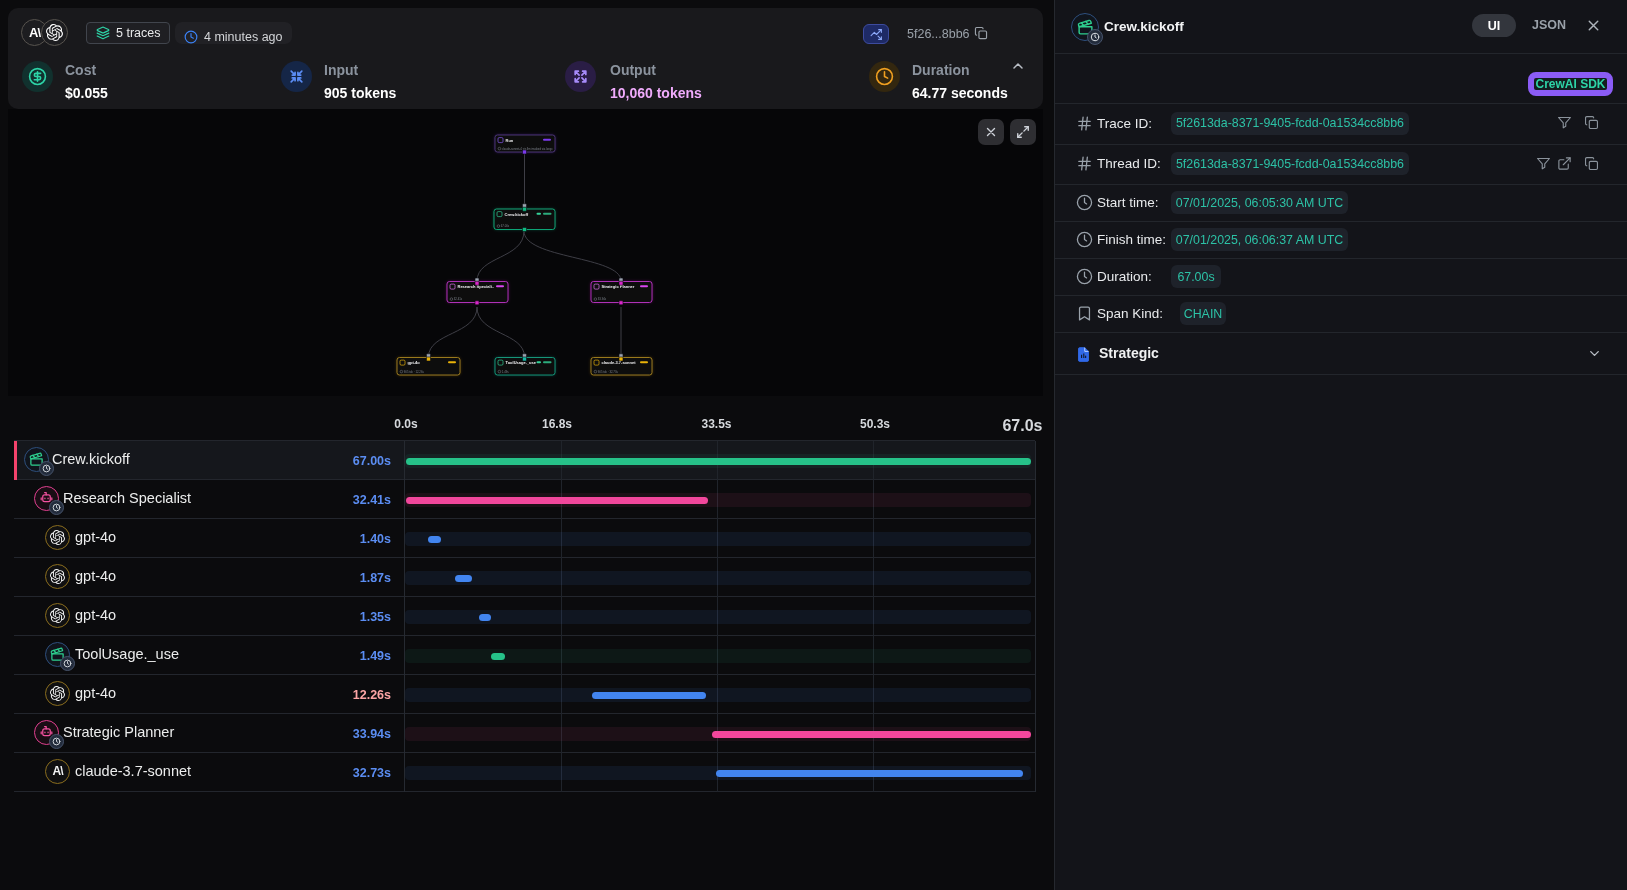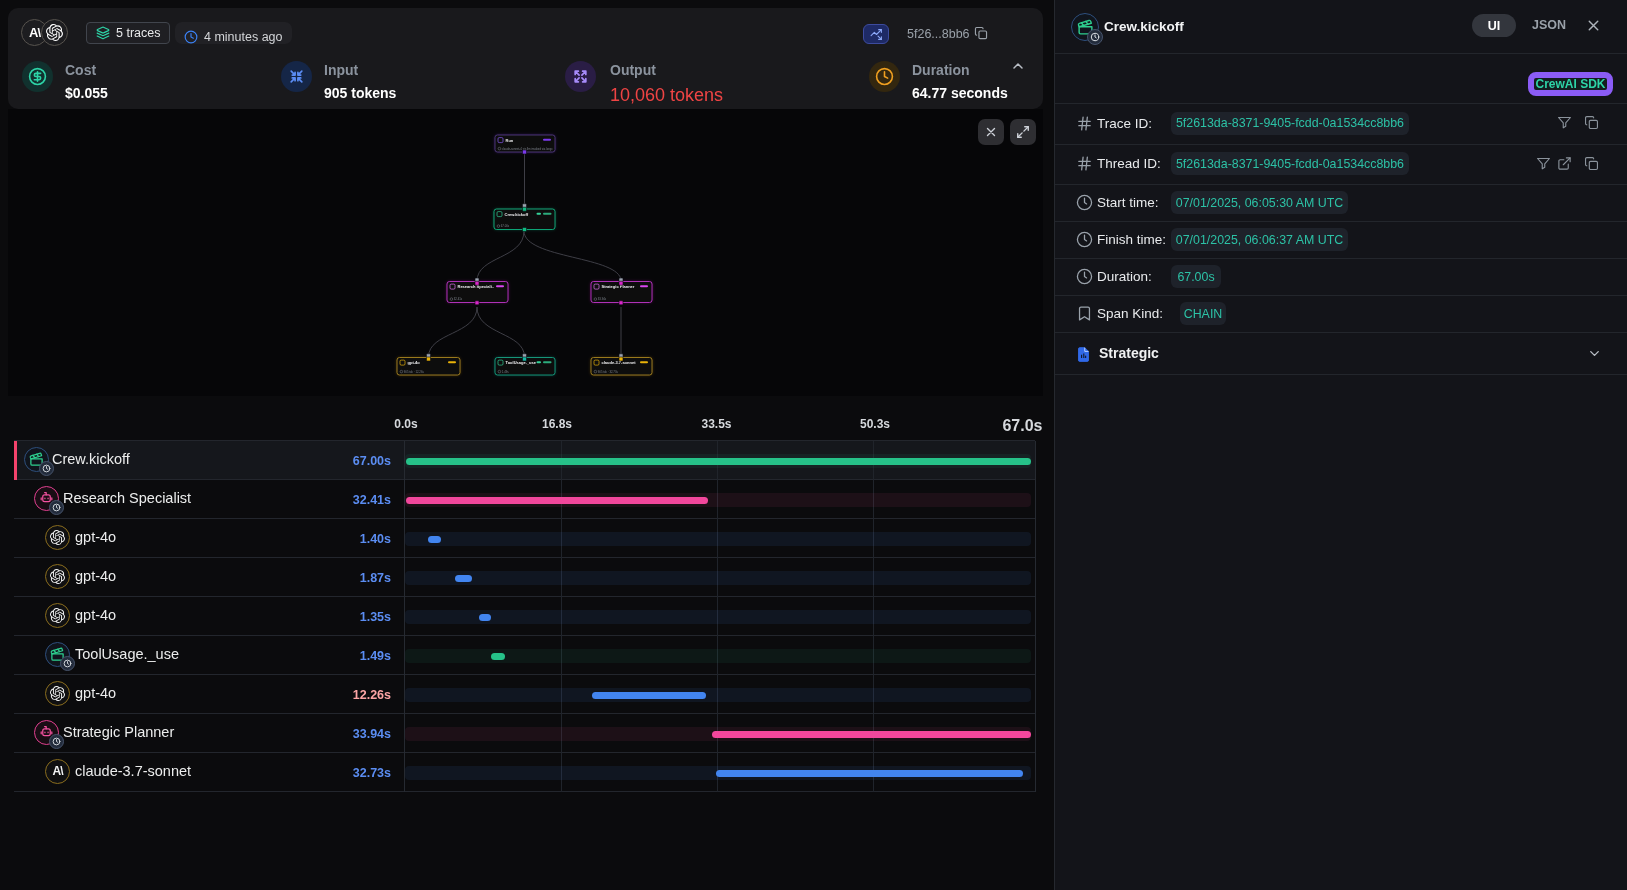--- a/index.html
+++ b/index.html
@@ -84,21 +84,21 @@
     <div class="abs" style="left:557px;top:53px;width:31px;height:31px;border-radius:50%;background:#2a1d45;display:flex;align-items:center;justify-content:center;">
       <svg width="17" height="17" viewBox="0 0 24 24" class="ic" stroke="#a78bfa" stroke-width="2.4">
           <path d="M10 10 4.5 4.5M4.5 4.5V9M4.5 4.5H9"></path>
           <path d="m14 10 5.5-5.5M19.5 4.5V9M19.5 4.5H15"></path>
           <path d="M10 14l-5.5 5.5M4.5 19.5V15M4.5 19.5H9"></path>
           <path d="m14 14 5.5 5.5M19.5 19.5V15M19.5 19.5H15"></path>
         </svg>
     </div>
     <div class="abs" style="left:602px;top:54px;">
       <div style="color:#8b939e;font-size:14px;font-weight:700;">Output</div>
-      <div style="color:#ef4444;font-size:18px;font-weight:400;margin-top:7px;">10,060 tokens</div>
+      <div style="color:#f0abfc;font-size:14px;font-weight:700;margin-top:7px;">10,060 tokens</div>
     </div>
 
     <div class="abs" style="left:861px;top:53px;width:31px;height:31px;border-radius:50%;background:#33270f;display:flex;align-items:center;justify-content:center;">
       <svg width="19" height="19" viewBox="0 0 24 24" class="ic" stroke="#f0a020" stroke-width="2">
           <circle cx="12" cy="12" r="10"></circle>
           <polyline points="12 6 12 12 16 14"></polyline>
         </svg>
     </div>
     <div class="abs" style="left:904px;top:54px;">
       <div style="color:#8b939e;font-size:14px;font-weight:700;">Duration</div>

